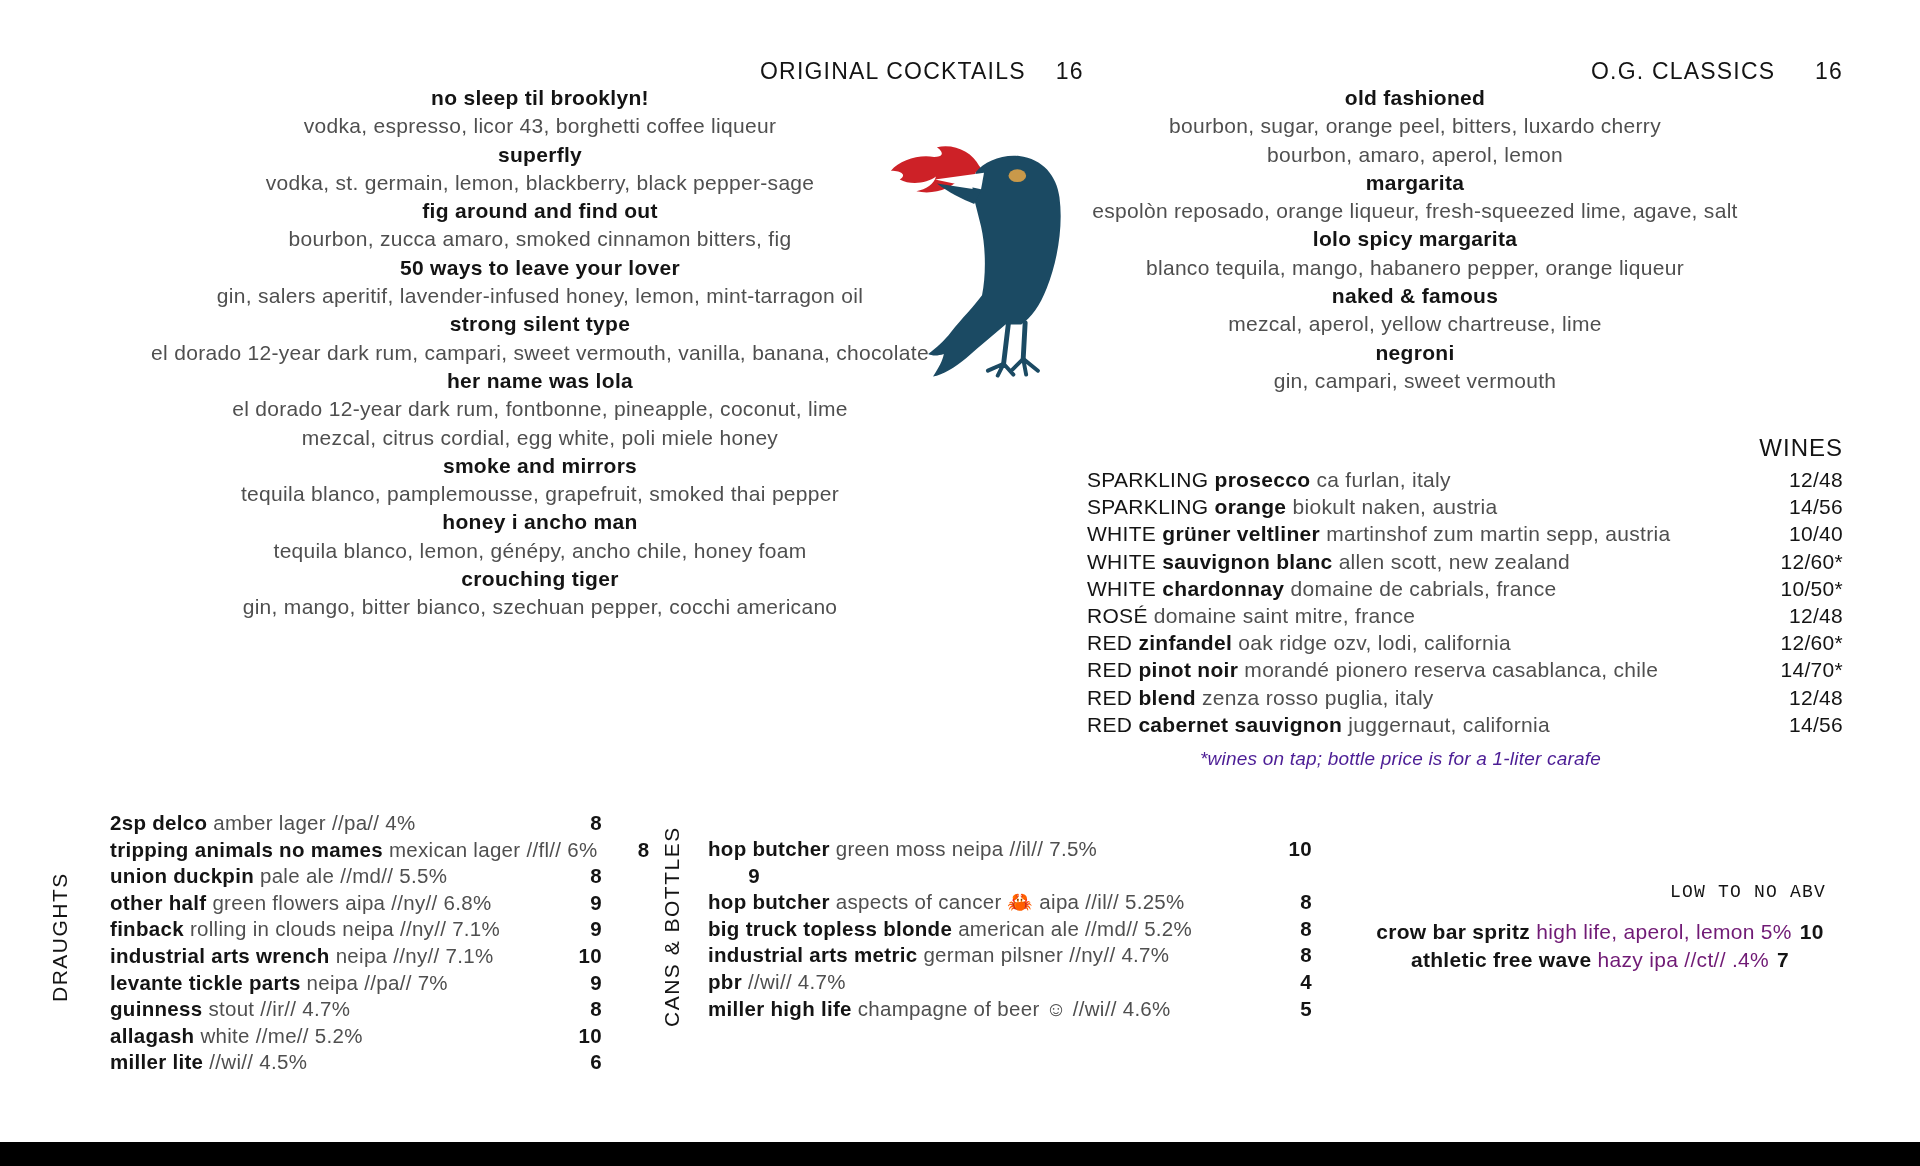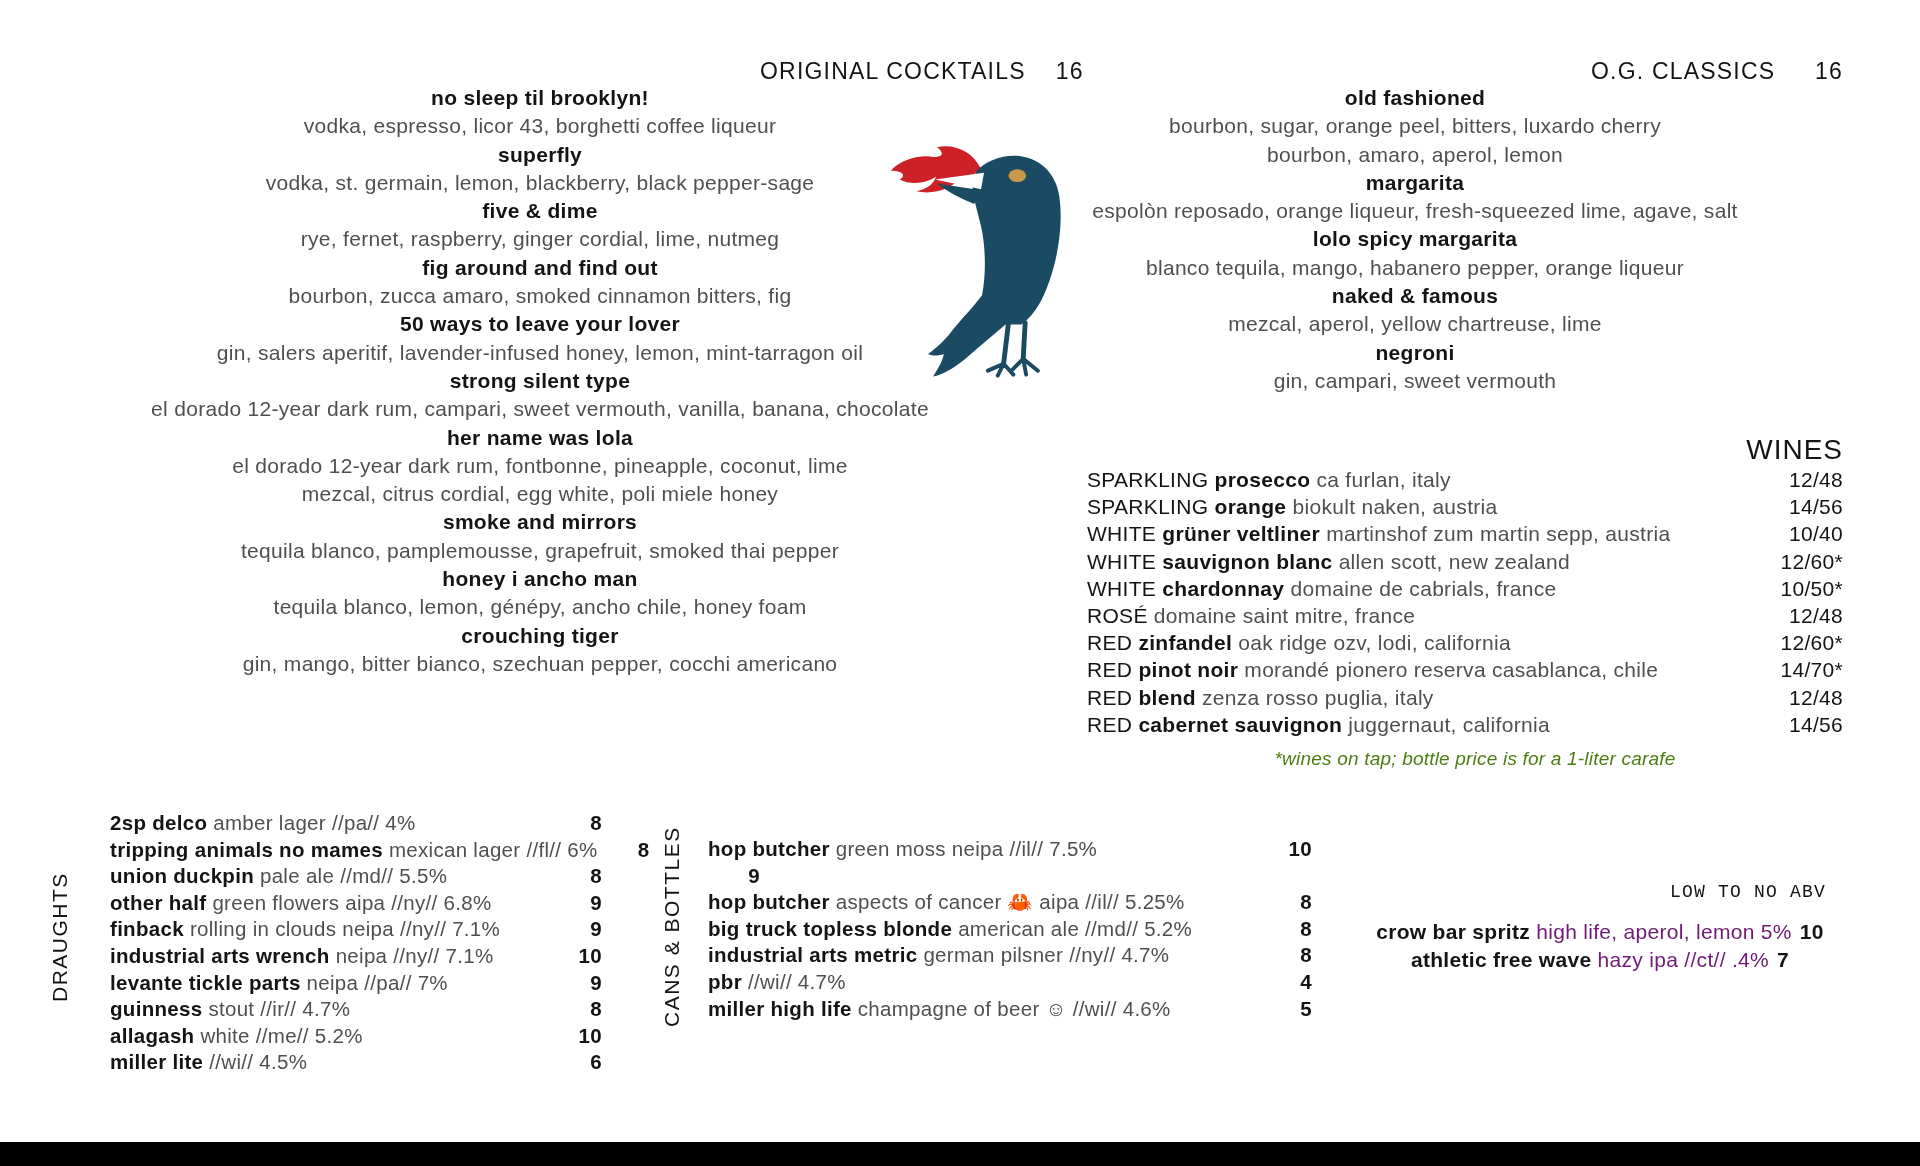--- a/index.html
+++ b/index.html
@@ -10,27 +10,27 @@
   
   .hdr{font-size:23px;letter-spacing:1.2px;white-space:nowrap;}
   .hdr .price{margin-left:30px;}
 
   
   .cocktail-col{text-align:center;}
   .c-name{font-weight:bold;font-size:21px;line-height:28.3px;color:#141414;white-space:nowrap;}
   .c-ing{font-size:21px;line-height:28.3px;color:#4f4f4f;white-space:nowrap;}
 
   
-  .wines-hdr{font-size:28px;letter-spacing:1px;text-align:right;}
+  .wines-hdr{font-size:24px;letter-spacing:1px;text-align:right;}
   .wine-row{display:flex;justify-content:space-between;font-size:21px;line-height:27.2px;white-space:nowrap;}
   .wine-cat{color:#141414;margin-top:20px;}
   .wine-name{font-weight:bold;}
   .wine-detail{color:#4f4f4f;}
   .wine-price{font-weight:normal;margin-left:20px;}
-  .footnote{font-size:19px;font-style:italic;color:#4d7c0f;text-align:center;letter-spacing:.2px;}
+  .footnote{font-size:19px;font-style:italic;color:#4c1d95;text-align:left;letter-spacing:.2px;}
 
   
   .beer-row{display:flex;justify-content:space-between;font-size:20.5px;line-height:26.6px;white-space:nowrap;}
   .b-name{font-weight:bold;}
   .b-detail{color:#4f4f4f;}
   .beer-price{font-weight:bold;margin-left:18px;text-align:right;min-width:34px;}
 
   
   .vlabel{writing-mode:vertical-rl;transform:rotate(180deg);font-size:21px;letter-spacing:1.5px;white-space:nowrap;}
 
@@ -71,24 +71,20 @@
   <div class="abs cocktail-col" style="left:122px;top:84px;width:836px;">
     <div>
         <div class="c-name">no sleep til brooklyn!</div>
         <div class="c-ing">vodka, espresso, licor 43, borghetti coffee liqueur</div>
       </div>
     <div>
         <div class="c-name">superfly</div>
         <div class="c-ing">vodka, st. germain, lemon, blackberry, black pepper-sage</div>
       </div>
     <div>
-        <div class="c-name">five &amp; dime</div>
-        <div class="c-ing">rye, fernet, raspberry, ginger cordial, lime, nutmeg</div>
-      </div>
-    <div>
         <div class="c-name">fig around and find out</div>
         <div class="c-ing">bourbon, zucca amaro, smoked cinnamon bitters, fig</div>
       </div>
     <div>
         <div class="c-name">50 ways to leave your lover</div>
         <div class="c-ing">gin, salers aperitif, lavender-infused honey, lemon, mint-tarragon oil</div>
       </div>
     <div>
         <div class="c-name">strong silent type</div>
         <div class="c-ing">el dorado 12-year dark rum, campari, sweet vermouth, vanilla, banana, chocolate</div>

